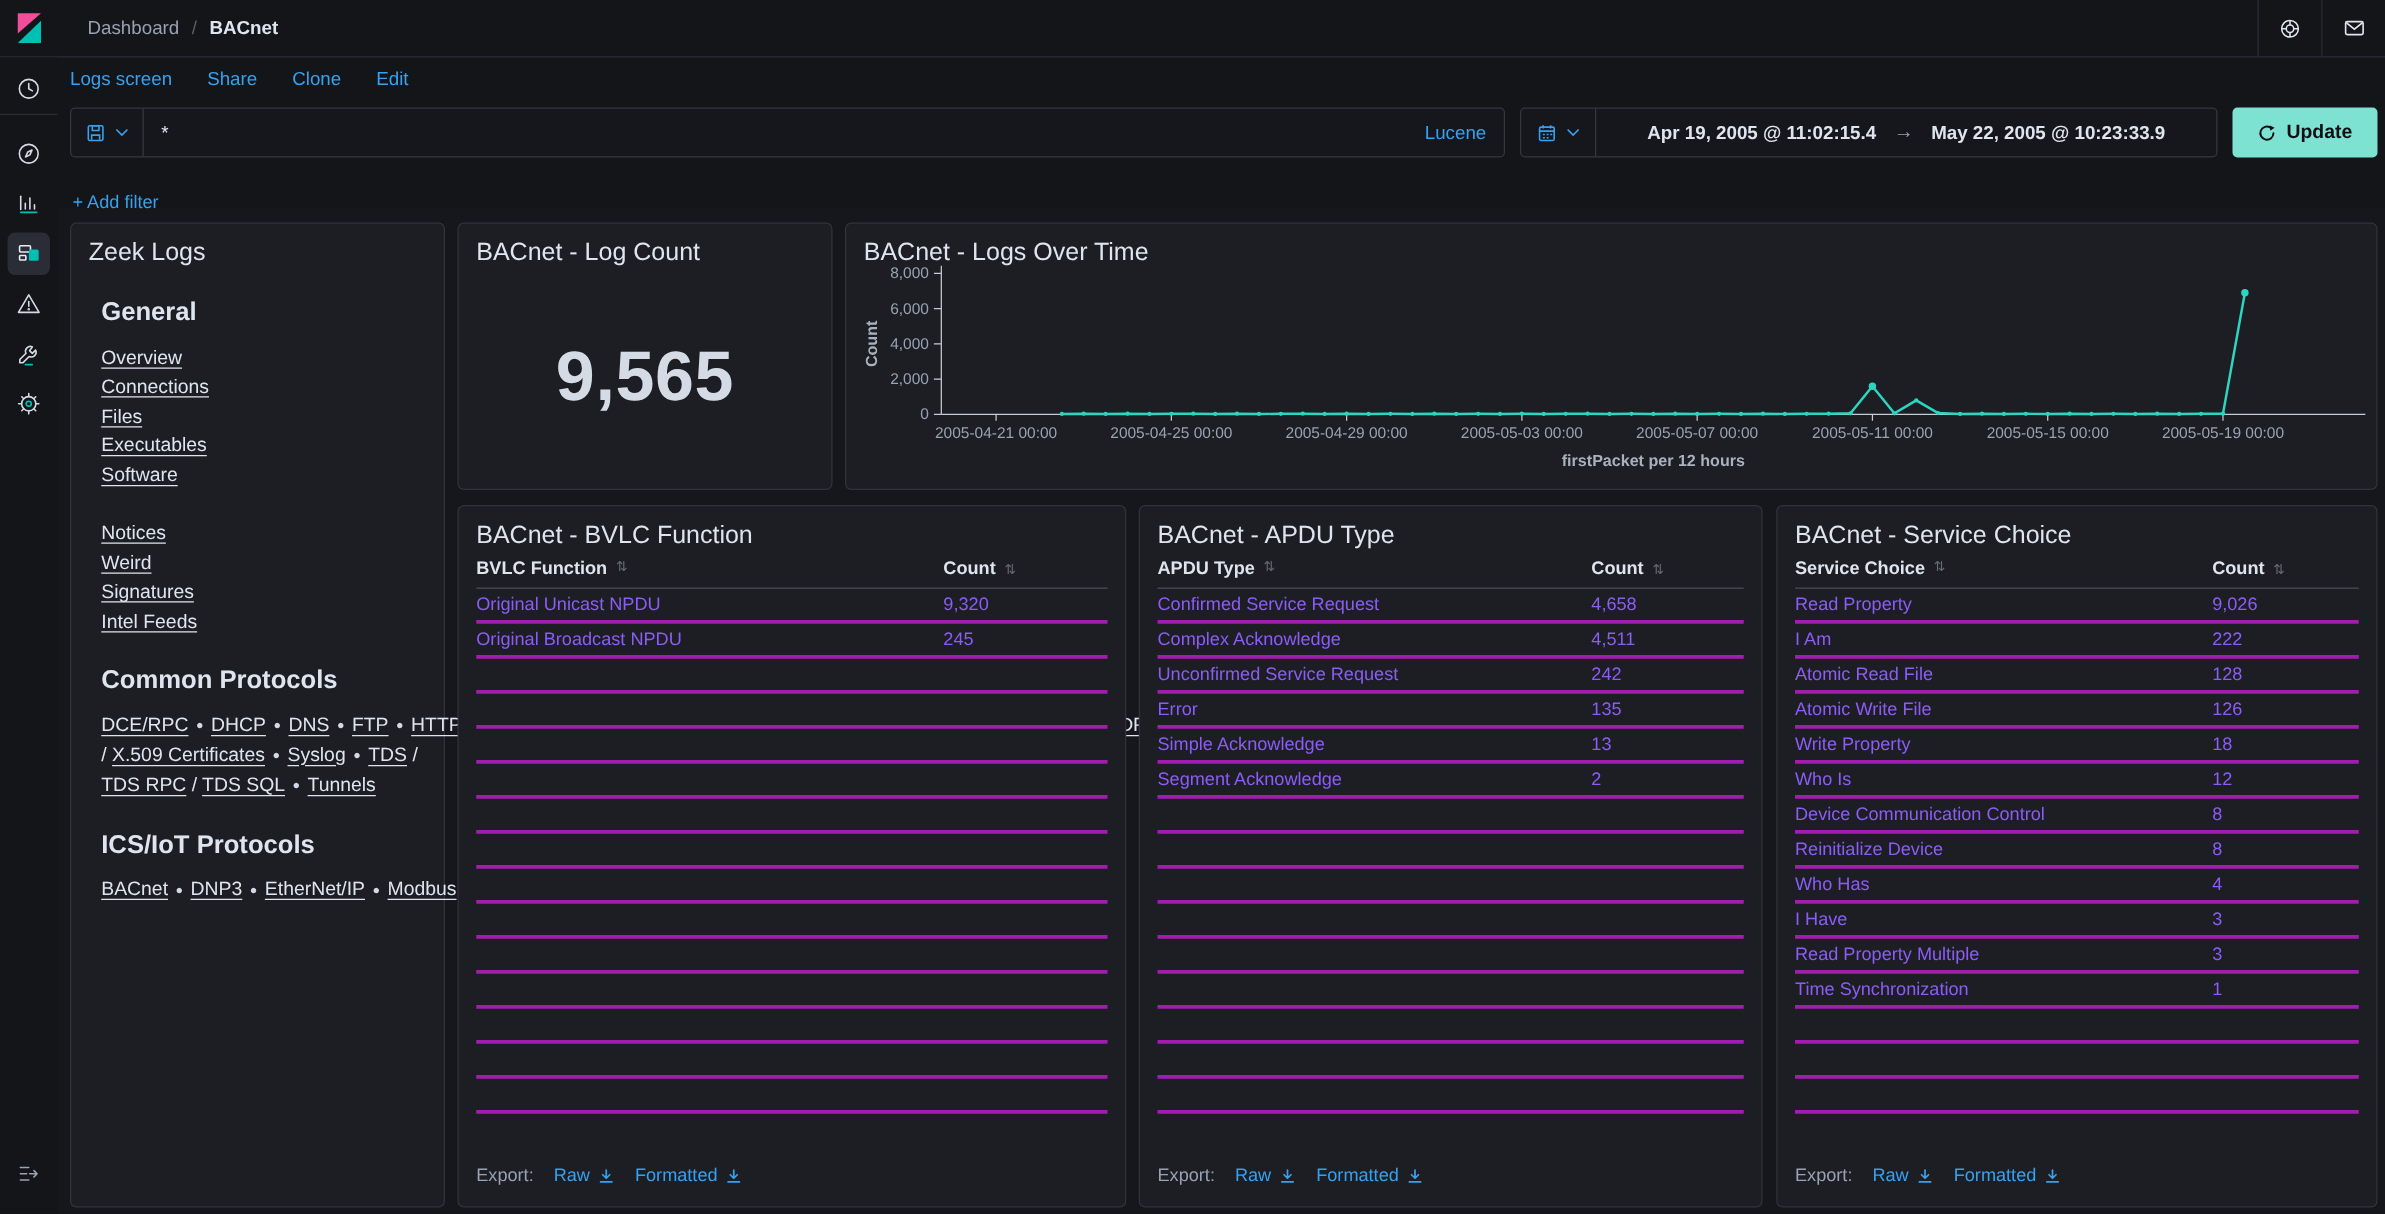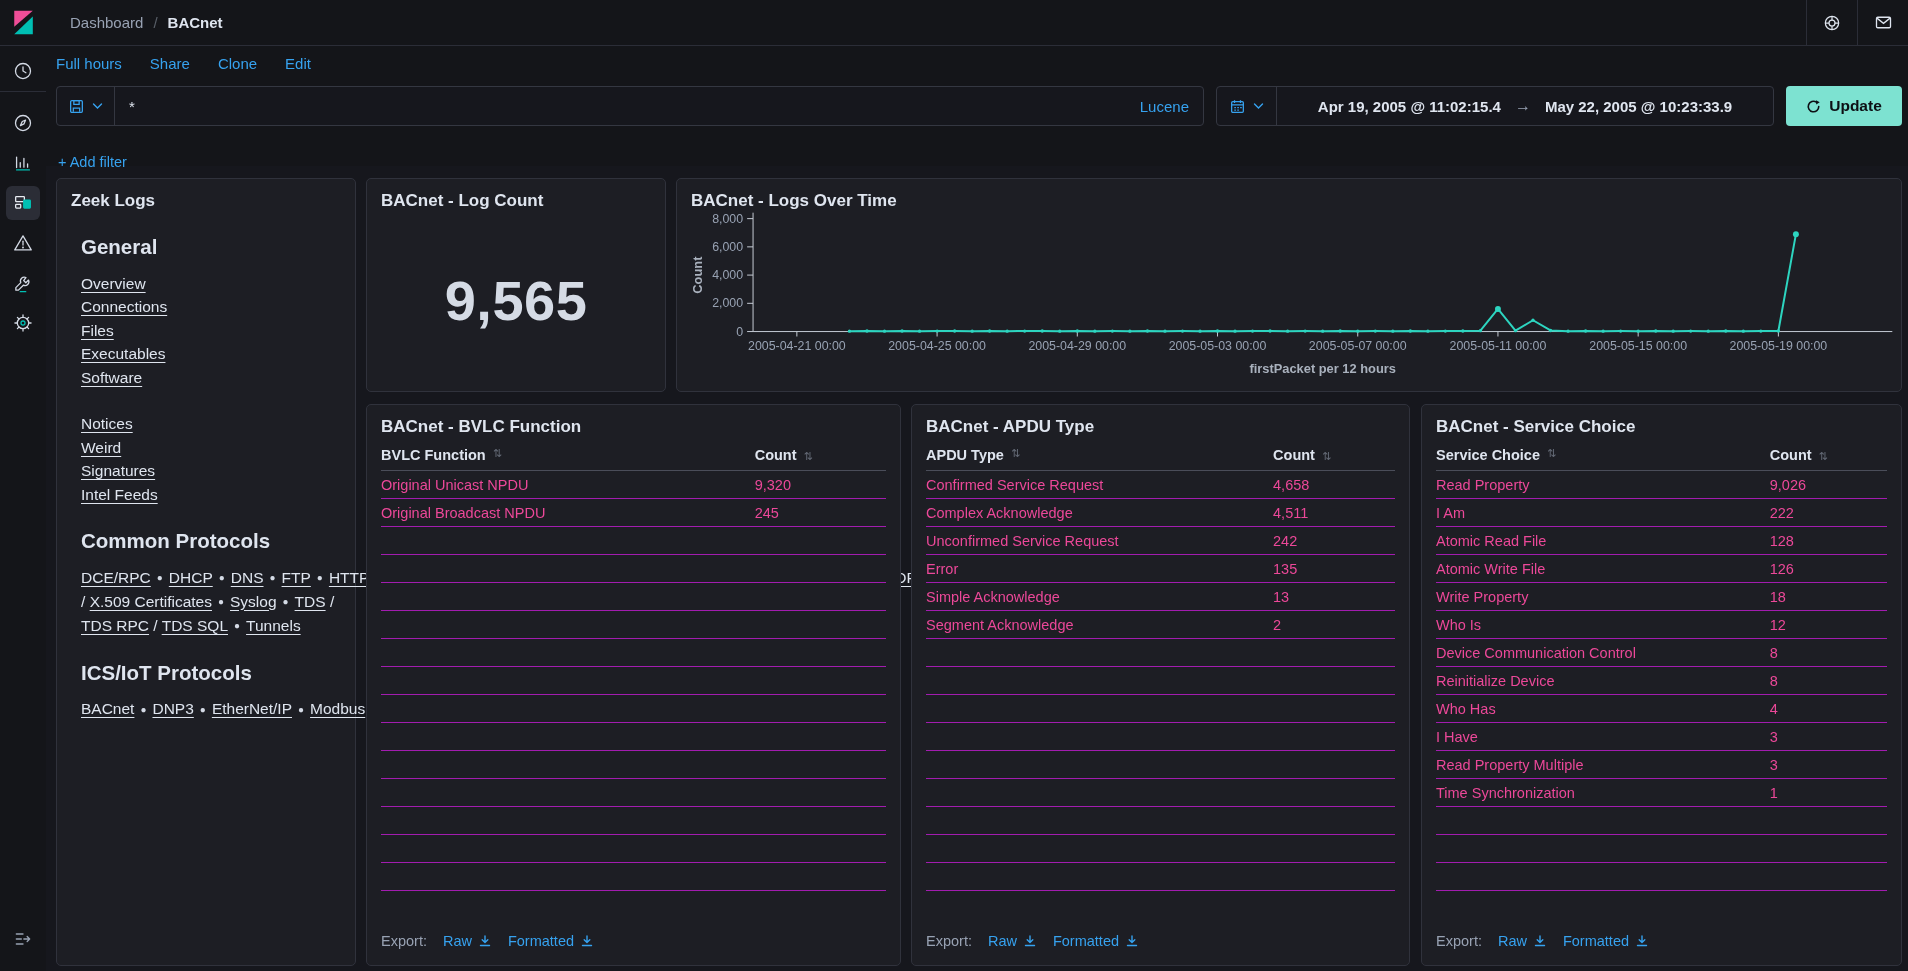--- a/index.html
+++ b/index.html
@@ -37,35 +37,35 @@
   .dp-cal{padding:0 12px;height:100%;display:flex;align-items:center;gap:7px;border-right:1px solid #343741;}
   .dp-range{flex:1;display:flex;align-items:center;justify-content:center;gap:14px;font-size:15px;font-weight:600;color:#dfe5ef;}
   .dp-arrow{color:#98a2b3;font-weight:400;font-size:16px;}
   .update-btn{width:116px;background:#7de2d1;border:none;border-radius:4px;color:#0d0f14;font-size:15.5px;font-weight:600;display:flex;align-items:center;justify-content:center;gap:8px;cursor:pointer;font-family:inherit;}
   .filter-row{position:absolute;left:12px;top:88px;height:28px;display:flex;align-items:center;gap:10px;flex-direction:column;}
   .filter-dash{width:12px;height:1px;background:#3a3d46;}
   .add-filter{color:#36a2ef;font-size:14.5px;text-decoration:none;}
   
   .dash{position:absolute;left:46px;top:166px;right:0;bottom:0;background:#16171d;}
   .panel{position:absolute;background:#1d1e24;border:1px solid #30323c;border-radius:5px;box-sizing:border-box;z-index:2;}
-  .panel-title{font-size:17px;font-weight:700;color:#dfe5ef;padding:12px 14px 0;}
+  .panel-title{font-size:20px;font-weight:400;color:#dfe5ef;padding:12px 14px 0;}
   
   .metric-wrap{position:absolute;left:0;right:0;top:30px;bottom:0;display:flex;align-items:center;justify-content:center;}
   .metric-value{font-size:56px;font-weight:600;color:#d5dbe5;letter-spacing:.5px;}
   
   .md{padding:2px 20px 0 24px;font-size:15.5px;line-height:23.5px;}
   .md-sec{margin:0 0 23px;}
   .md-h{font-size:20.5px;font-weight:700;color:#dfe5ef;margin:22px 0 13px;}
   .md-p{margin:0;}
   .md-link{color:#dfe5ef;text-decoration:underline;text-underline-offset:2.5px;}
   .blt{font-size:10px;vertical-align:1.5px;margin:0 6px;color:#d4dae5;}
   
   .tbl{position:absolute;left:14px;right:14px;top:42px;font-size:14.5px;}
   .t-head{display:flex;align-items:center;padding-bottom:7px;border-bottom:1px solid #4a4d59;font-weight:700;color:#dfe5ef;}
-  .t-row{display:flex;align-items:center;height:28px;border-bottom:1px solid #a21caf;box-sizing:border-box;color:#ec4899;}
+  .t-row{display:flex;align-items:center;height:28px;border-bottom:3px solid #a21caf;box-sizing:border-box;color:#8b5cf6;}
   .c1{flex:0 0 74%;display:flex;align-items:flex-start;}
   .c2{flex:1;}
   .sort{color:#646a76;font-size:11px;margin-left:7px;font-weight:400;}
   .export{position:absolute;left:14px;bottom:16px;display:flex;align-items:center;gap:16px;font-size:14.5px;color:#98a2b3;}
   .exp-link{color:#36a2ef;text-decoration:none;display:flex;align-items:center;gap:6px;}
   
   .chart-svg{position:absolute;left:0;top:0;width:100%;height:100%;}
   .ax-lb{fill:#98a2b3;font-size:12.5px;font-family:"Liberation Sans","DejaVu Sans",sans-serif;}
   .ax-t{fill:#a9b1bd;font-size:13px;font-weight:700;font-family:"Liberation Sans","DejaVu Sans",sans-serif;}
   svg{display:block;}
@@ -171,21 +171,21 @@
     <div class="sb-item sb-bottom">
       <svg width="20" height="20" viewBox="0 0 24 24" fill="none" stroke="#98a2b3" stroke-width="1.6" stroke-linecap="round" stroke-linejoin="round">
         <path d="M4 6h8M4 12h6M4 18h8"></path>
           <path d="M13 12h7M17 9l3 3-3 3"></path>
         </svg>
     </div>
   </div>
 
   <div class="toolbar">
     <div class="menu-row">
-      <a class="menu-link">Full hours</a>
+      <a class="menu-link">Logs screen</a>
       <a class="menu-link">Share</a>
       <a class="menu-link">Clone</a>
       <a class="menu-link">Edit</a>
     </div>
     <div class="query-row">
       <div class="box q-box">
         <div class="q-left">
           <svg width="17" height="17" viewBox="0 0 16 16" fill="none" stroke="#36a2ef" stroke-width="1.2">
             <rect x="2.5" y="2.5" width="11" height="11" rx="1"></rect>
               <path d="M5.5 2.5h5V6h-5zM5 13v-3.5h6V13"></path>

